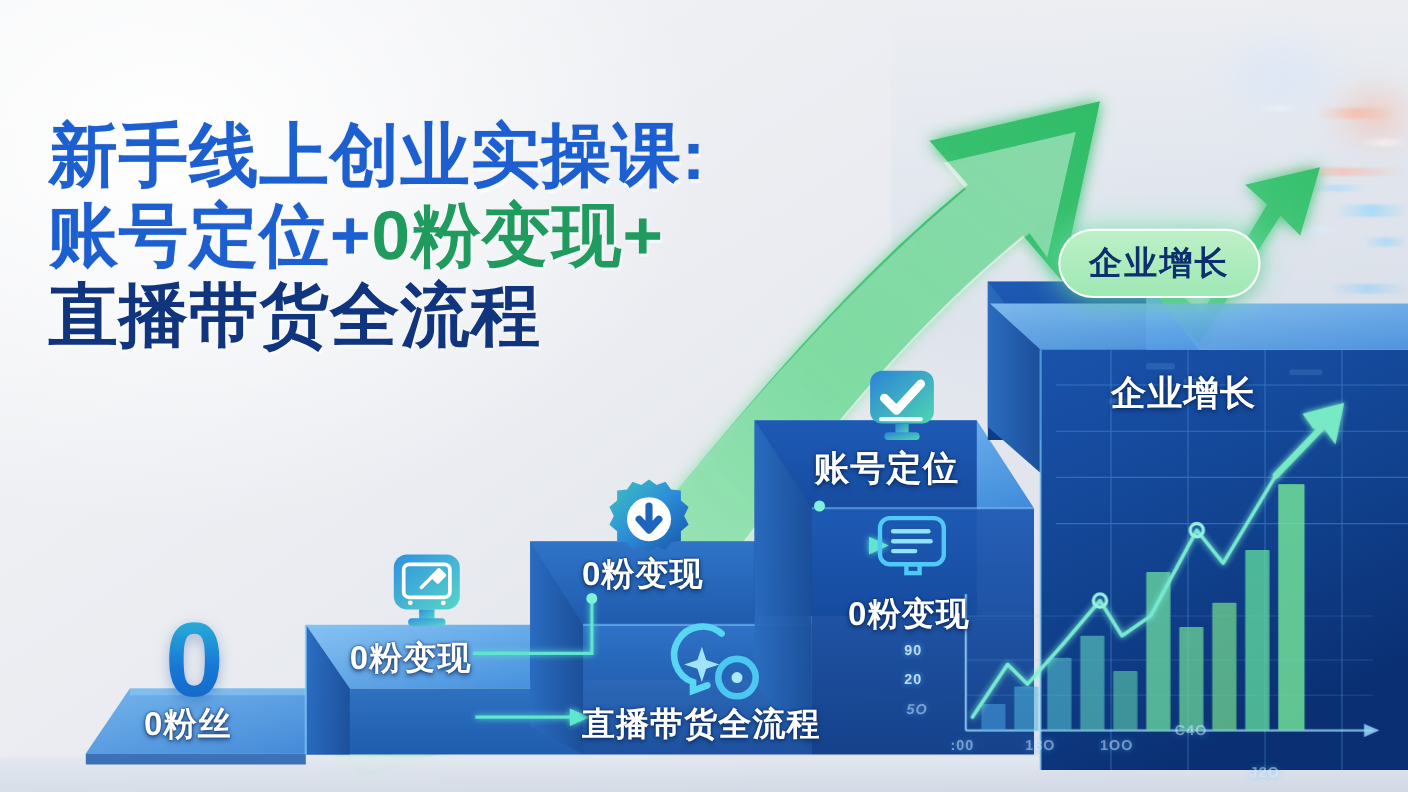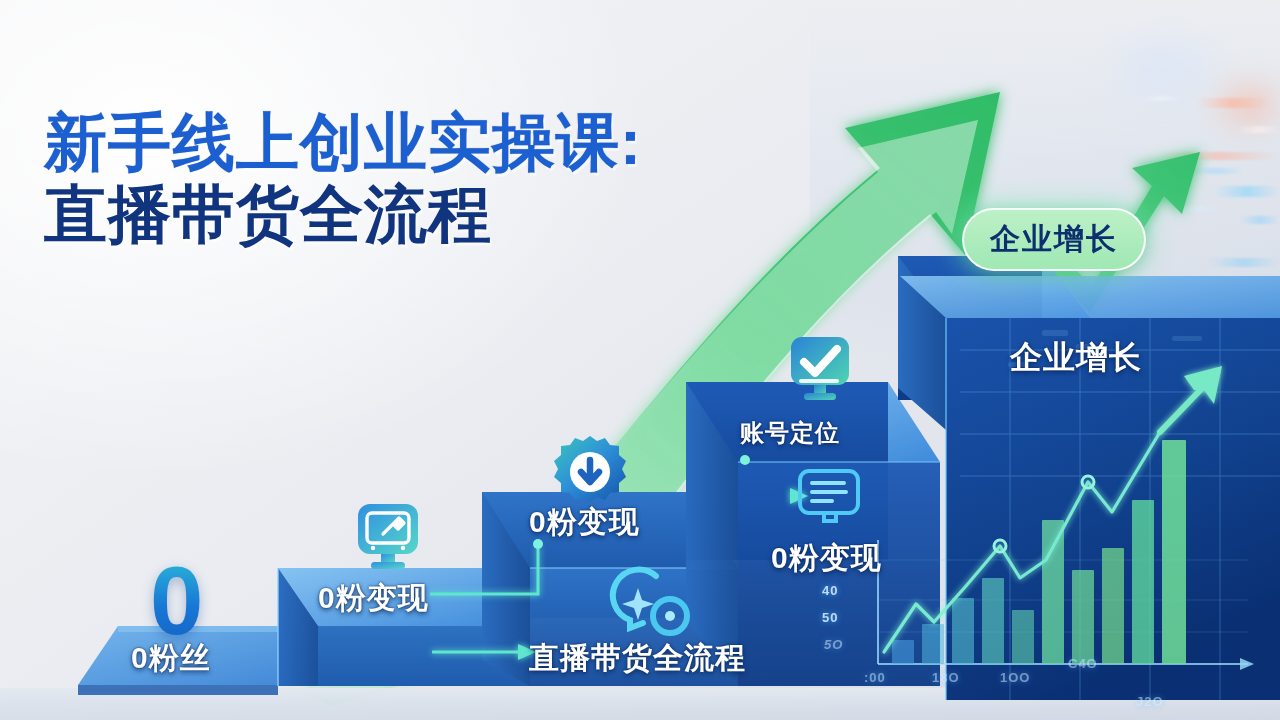--- a/index.html
+++ b/index.html
@@ -283,20 +283,21 @@
       <path d="M790,488 L808,496 L790,504 Z"></path>
     </g>
     <g fill="#7ff2de">
       <circle cx="538" cy="544" r="5"></circle>
       <circle cx="745" cy="460" r="5"></circle>
     </g>
   </svg>
 
   <div class="title">
     <div class="tline t-blue">新手线上创业实操课:</div>
+    <div class="tline"><span class="t-blue">账号定位+</span><span class="t-green">0粉变现+</span></div>
     <div class="tline t-blue-dark">直播带货全流程</div>
   </div>
 
   <div class="zero-big" style="left:150px;top:546px;">0</div>
 
   <div class="icon" style="left:352px;top:498px;">
     <svg width="76" height="80" viewBox="0 0 76 80">
       <defs>
           <linearGradient id="icg1" x1="0" y1="0" x2="1" y2="1">
         <stop offset="0%" stop-color="#2f8fe0"></stop>
@@ -364,33 +365,33 @@
       <circle cx="62" cy="50" r="5" fill="#a9eaff"></circle>
     </svg>
   </div>
 
   <div class="step-label" style="left:131px;top:638px;font-size:30px;">0粉丝</div>
 
   <div class="step-label" style="left:318px;top:578px;font-size:30px;">0粉变现</div>
 
   <div class="step-label" style="left:529px;top:502px;font-size:30px;">0粉变现</div>
 
-  <div class="step-label" style="left:740px;top:404px;font-size:24px;margin-top:13px;">账号定位</div>
+  <div class="step-label" style="left:740px;top:404px;font-size:32px;">账号定位</div>
 
   <div class="step-label" style="left:1010px;top:336px;font-size:32px;">企业增长</div>
 
   <div class="step-label" style="left:529px;top:638px;font-size:30px;">直播带货全流程</div>
 
   <div class="step-label" style="left:771px;top:538px;font-size:30px;">0粉变现</div>
 
   <div class="pill" style="left:962px;top:208px;">企业增长</div>
 
   <div>
-    <div class="axis-lbl" style="left:822px;top:583px;">40</div>
-    <div class="axis-lbl" style="left:822px;top:610px;">50</div>
+    <div class="axis-lbl" style="left:822px;top:583px;">90</div>
+    <div class="axis-lbl" style="left:822px;top:610px;">20</div>
     <div class="axis-lbl dim" style="left:824px;top:637px;font-style:italic;">5O</div>
 
     <div class="axis-lbl dim" style="left:864px;top:670px;">:00</div>
     <div class="axis-lbl dim" style="left:932px;top:670px;text-align:center;">18O</div>
     <div class="axis-lbl dim" style="left:1000px;top:670px;">1OO</div>
     <div class="axis-lbl dim" style="left:1068px;top:656px;">C4O</div>
     <div class="axis-lbl dim" style="left:1136px;top:670px;margin-top:24px;">J2O</div>
   </div>
 
 </div>

